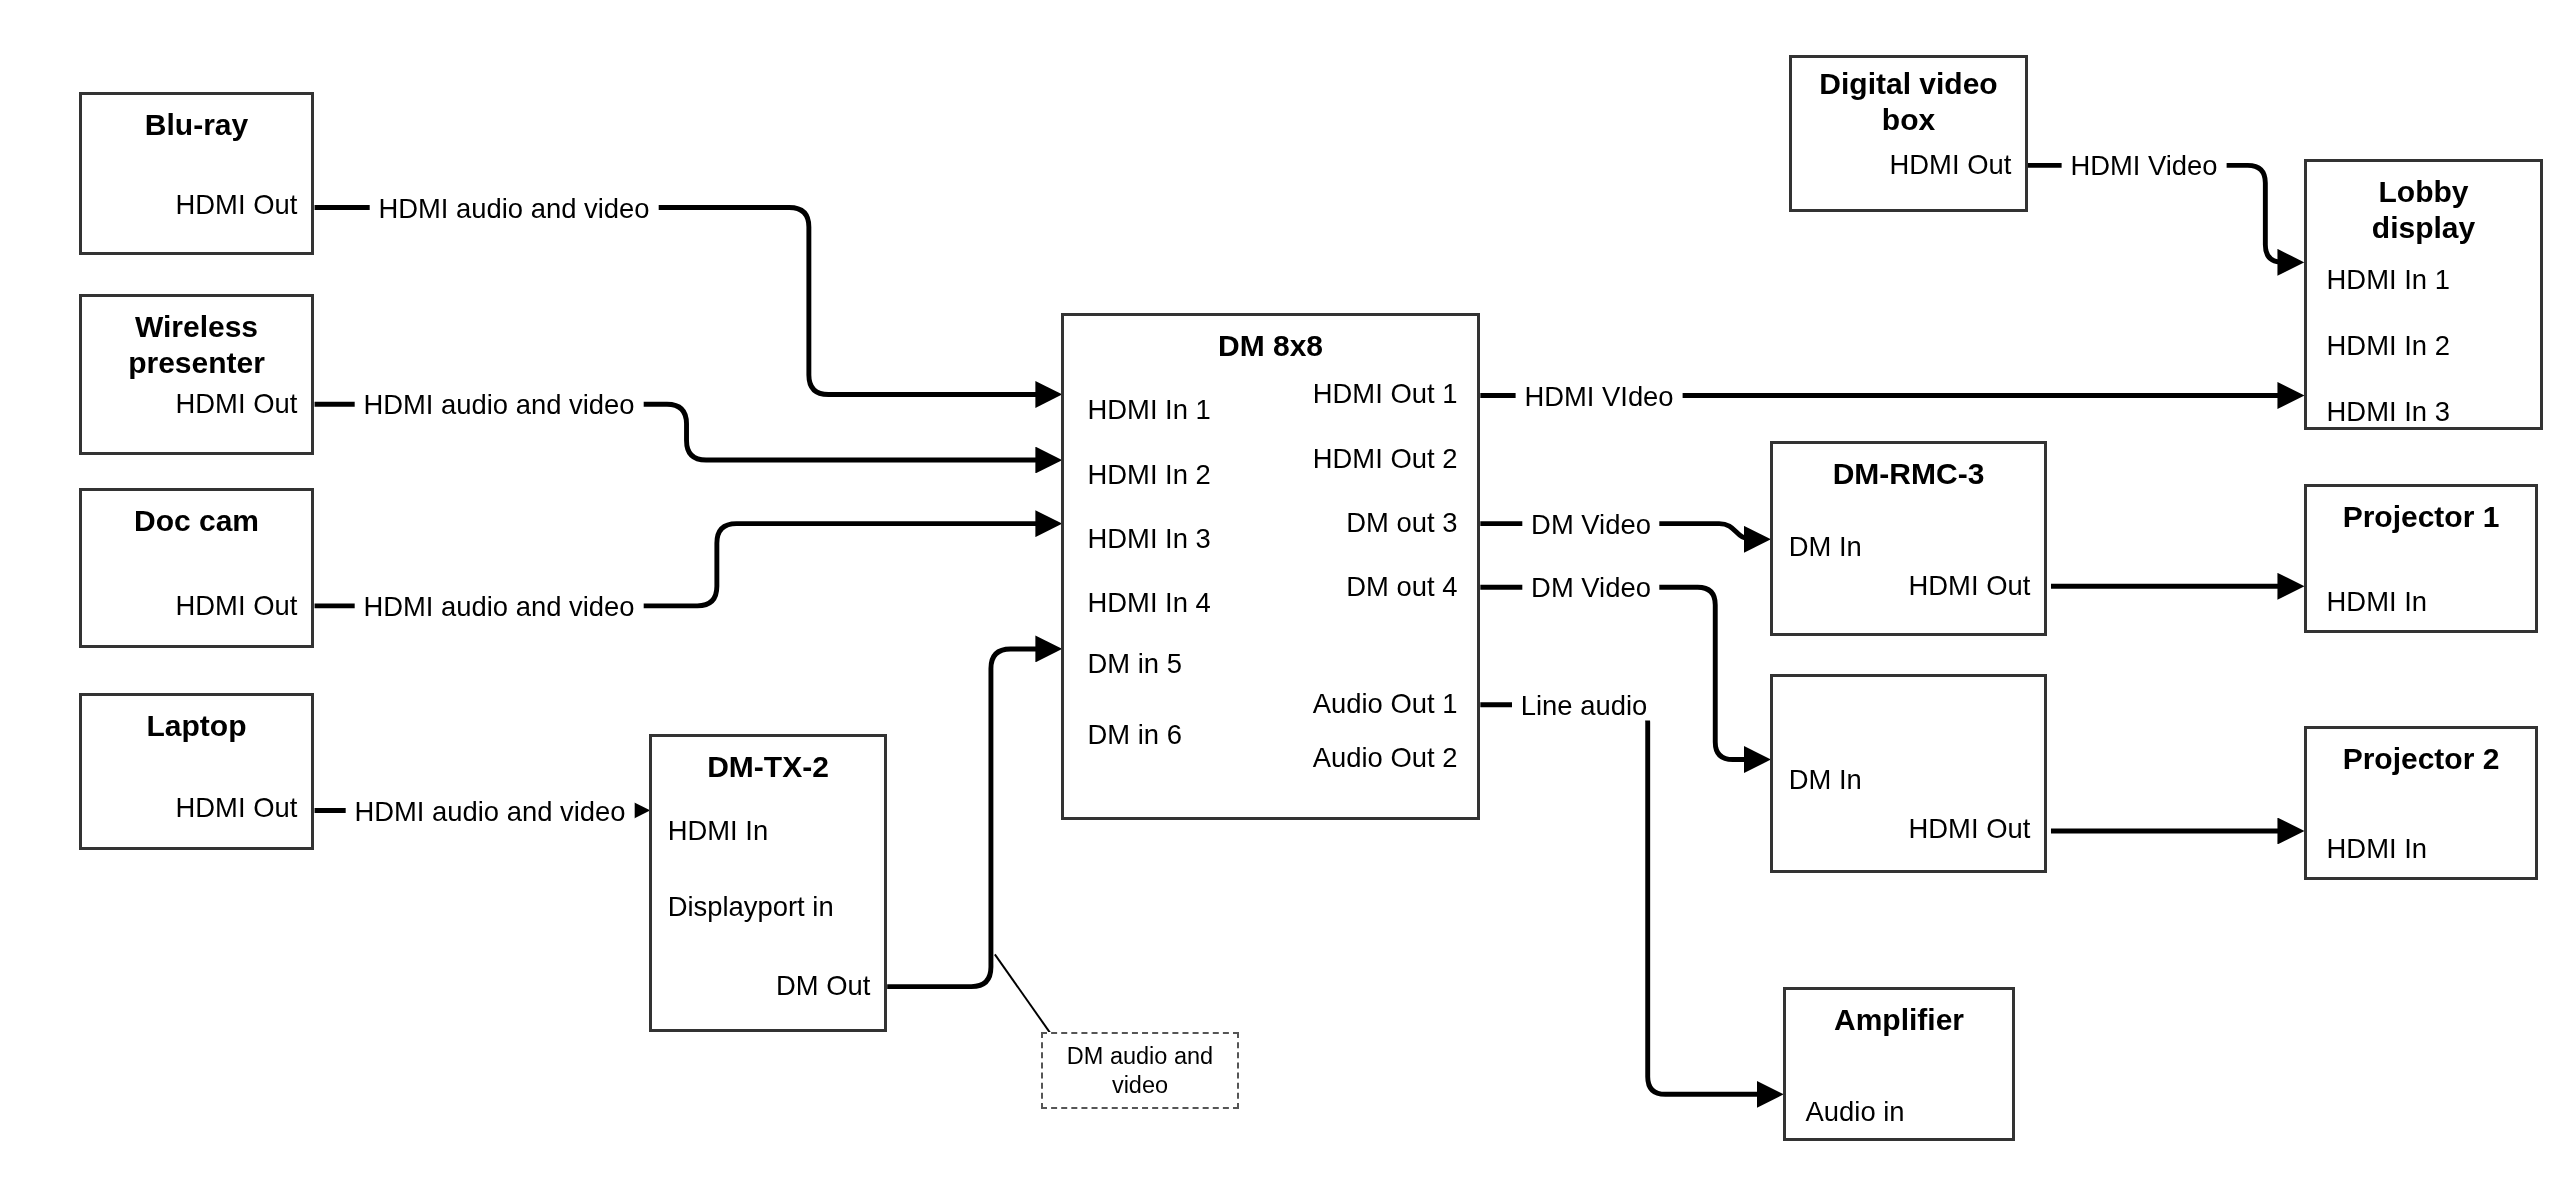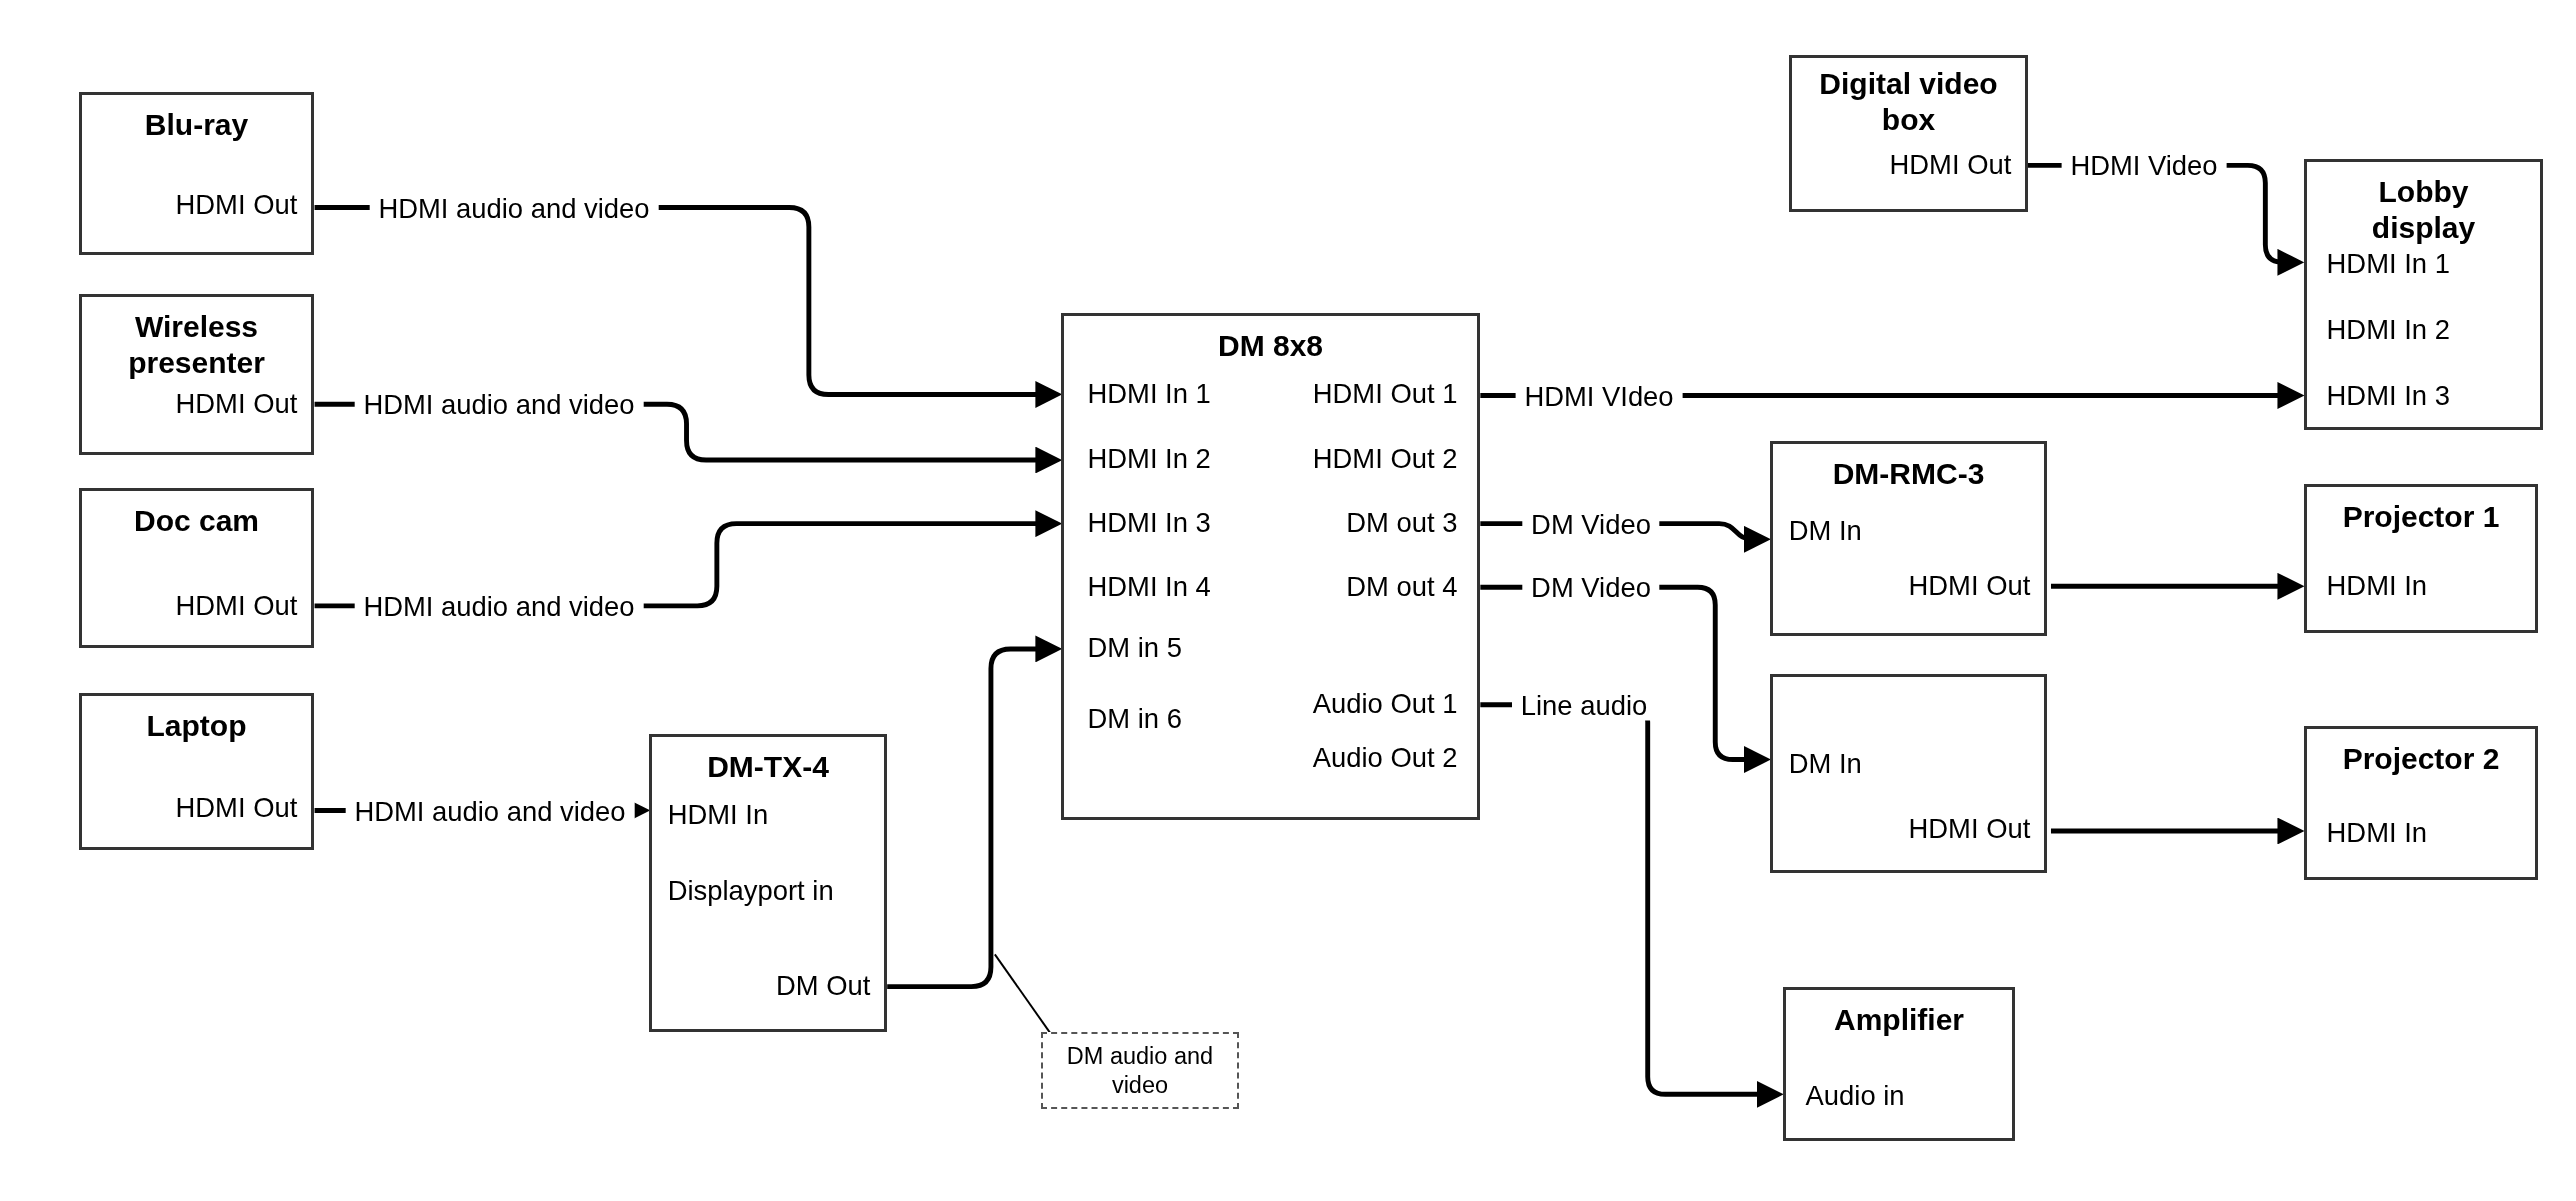--- a/index.html
+++ b/index.html
@@ -12,21 +12,21 @@
     position:absolute;box-sizing:border-box;background:#ffffff;
     border:3.9px solid #333333;z-index:2;
   }
   .title{
     padding-top:11.7px;text-align:center;font-weight:bold;font-size:30px;line-height:36px;
   }
   .pre{white-space:pre-line;}
   .port{
     position:absolute;font-size:27.4px;line-height:33px;white-space:nowrap;
   }
-  .pl{left:19.6px;}
+  .pl{left:19.6px;margin-top:16px;}
   .pr{right:13.7px;text-align:right;}
   .elabel{
     position:absolute;z-index:3;transform:translate(-50%,-50%);
     background:#ffffff;padding:0 8.8px;font-size:27.4px;line-height:31px;white-space:nowrap;
   }
   .note{
     position:absolute;box-sizing:border-box;z-index:2;background:#ffffff;
     border:2px dashed #555555;text-align:center;white-space:pre-line;
     font-size:23.5px;line-height:29px;display:flex;align-items:center;justify-content:center;
   }
@@ -74,21 +74,21 @@
     <div class="title">Doc cam</div>
     <div class="port pr" style="top:98px">HDMI Out</div>
   </div>
 
   <div class="node" style="left:79px;top:693px;width:235px;height:157px">
     <div class="title">Laptop</div>
     <div class="port pr" style="top:95px">HDMI Out</div>
   </div>
 
   <div class="node" style="left:649px;top:734px;width:238px;height:298px">
-    <div class="title">DM-TX-4</div>
+    <div class="title">DM-TX-2</div>
     <div class="port pl" style="top:61px;left:15.7px">HDMI In</div>
     <div class="port pl" style="top:137px;left:15.7px">Displayport in</div>
     <div class="port pr" style="top:232px">DM Out</div>
   </div>
 
   <div class="node" style="left:1061px;top:313px;width:419px;height:507px">
     <div class="title">DM 8x8</div>
     <div class="port pl" style="top:61px;left:23.5px">HDMI In 1</div>
     <div class="port pl" style="top:126px;left:23.5px">HDMI In 2</div>
     <div class="port pl" style="top:190px;left:23.5px">HDMI In 3</div>

